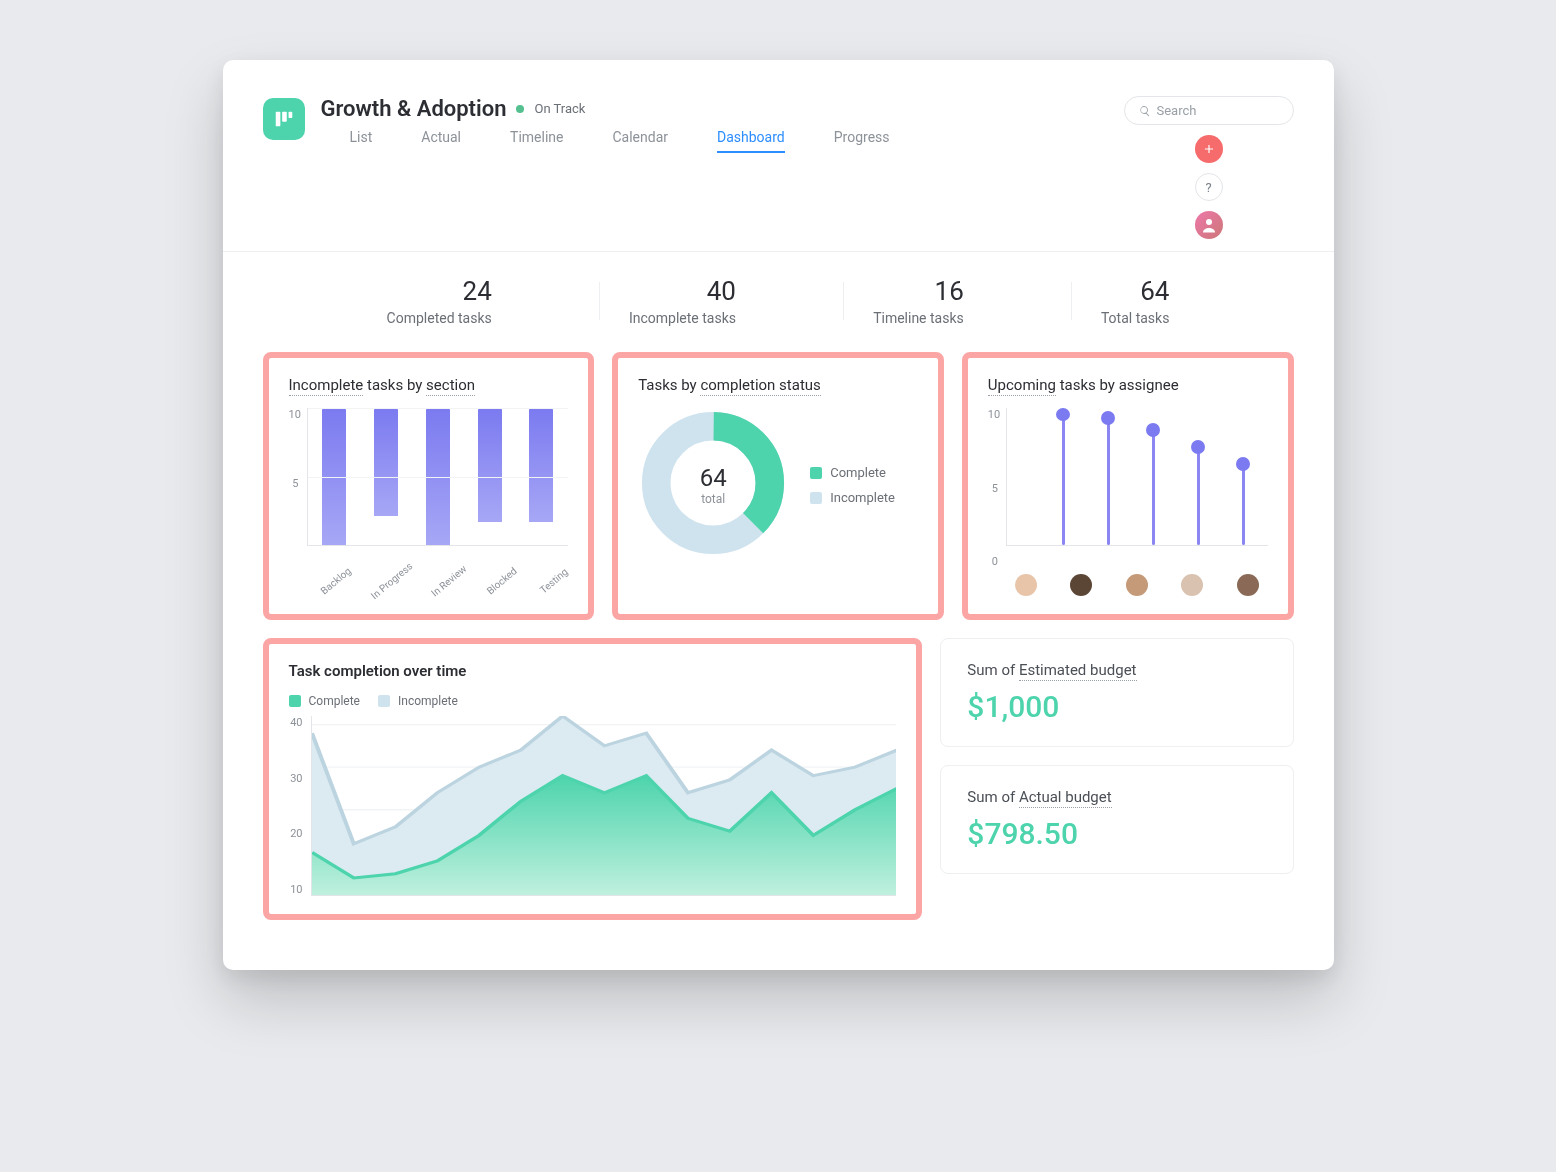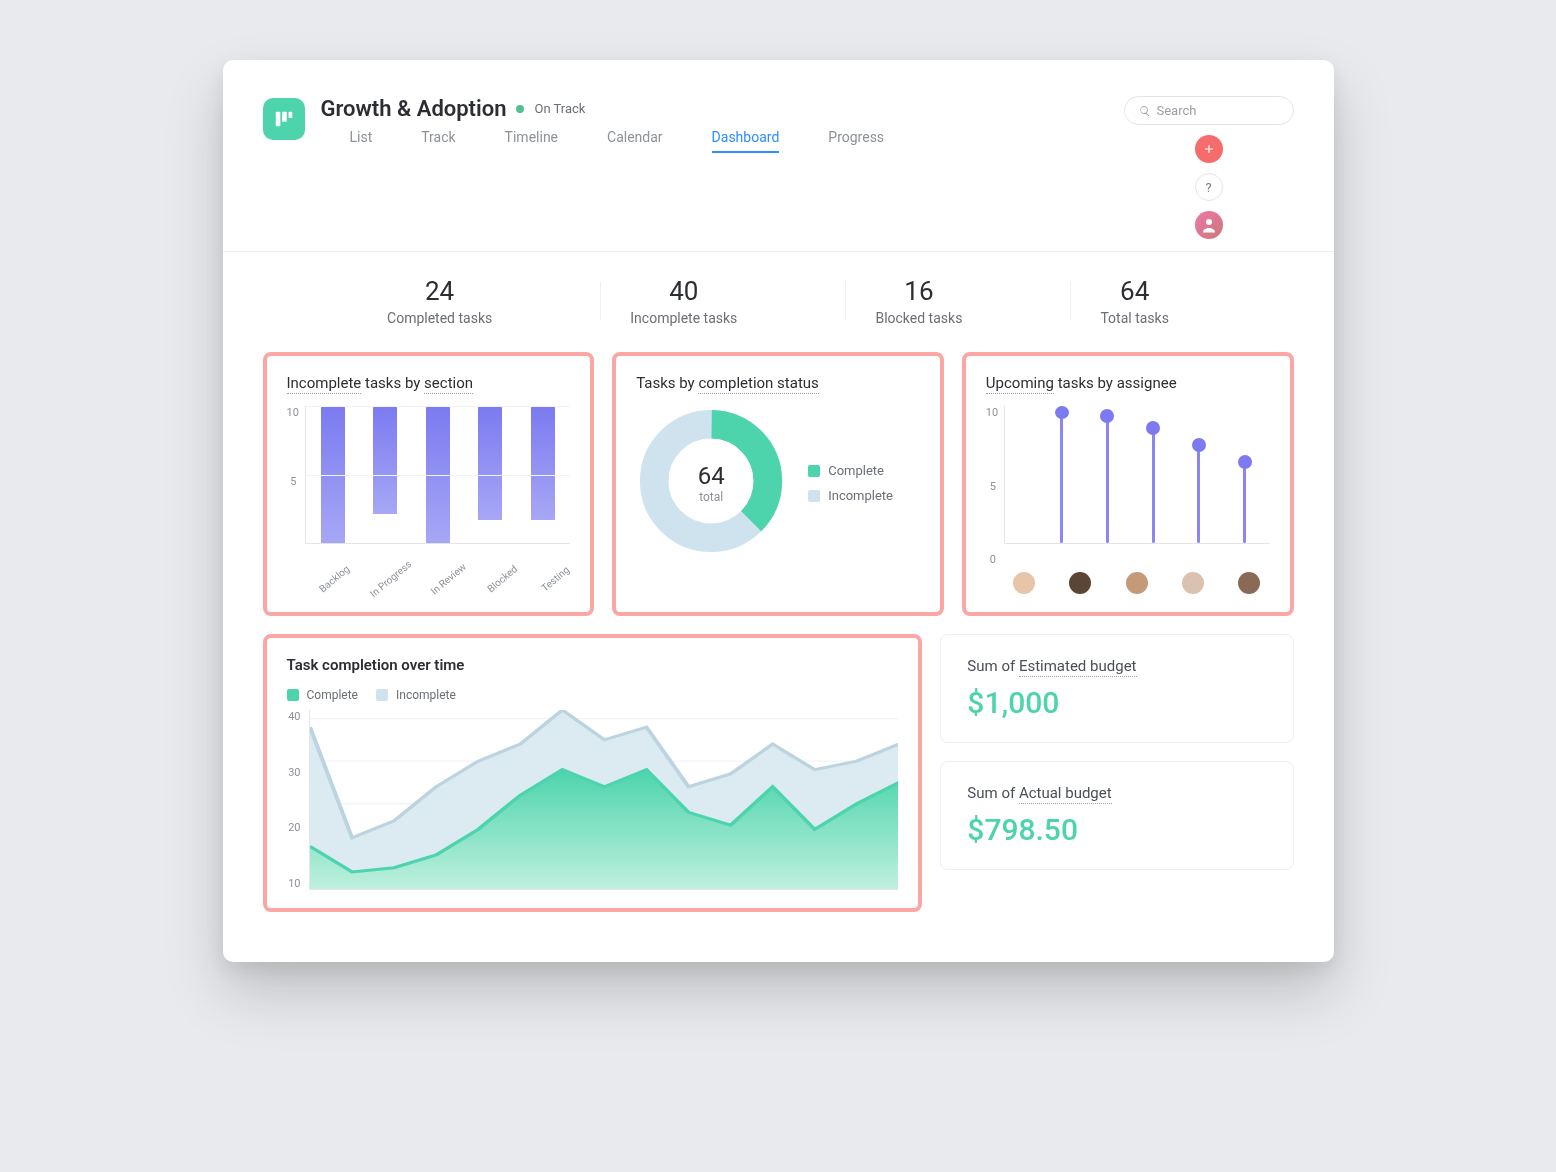--- a/index.html
+++ b/index.html
@@ -52,29 +52,29 @@
     cursor: pointer; font-size: 14px;
   }
   .add-btn { background: #f66b6b; color: #fff; font-size: 18px; }
   .help-btn { border: 1px solid #e3e5e8; color: #7a8088; font-size: 13px; }
   .avatar { background: linear-gradient(135deg,#e7a,#c77); color:#fff; font-size:10px; overflow:hidden;}
   .avatar.small { width:22px; height:22px; border-radius:50%; display:flex;align-items:center;justify-content:center;}
   .divider { height:1px; background:#edeff1; margin: 12px -40px 24px -40px; }
 
   
   .stats { display:flex; justify-content:space-around; margin: 10px auto 26px auto; max-width: 920px;}
-  .stat { text-align:center; padding: 0 30px; position:relative;}
+  .stat { text-align:right; padding: 0 30px; position:relative;}
   .stat + .stat::before { content:""; position:absolute; left:0; top:6px; bottom:6px; width:1px; background:#edeff1; }
   .stat-value { font-size:26px; font-weight:400; color:#2c2e33; }
   .stat-label { font-size:14px; color:#6b6f76; margin-top:4px; }
 
   
   .row3 { display:flex; gap:18px; align-items:stretch; }
   .card {
-    border:4px solid #fca5a5; border-radius:8px; padding:18px 20px;
+    border:6px solid #fca5a5; border-radius:8px; padding:18px 20px;
     background:#fff; flex:1; min-width:0;
   }
   .card-title { font-size:15px; color:#2c2e33; margin-bottom:14px; }
   .dotted { border-bottom:1px dotted #9aa0a6; padding-bottom:1px; }
 
   
   .bar-chart { display:flex; height:160px; }
   .y-axis { display:flex; flex-direction:column; justify-content:space-between; font-size:11px; color:#8d9299; padding-bottom:22px; padding-right:8px; text-align:right; width:18px;}
   .bars-wrap { flex:1; display:flex; align-items:flex-end; gap:10px; border-left:1px solid #e3e5e8; border-bottom:1px solid #e3e5e8; padding:0 6px 0 6px; height:138px; position:relative;}
   .bars-wrap .grid { position:absolute; left:0; right:0; height:1px; background:#f2f3f5; }
@@ -131,21 +131,21 @@
           </svg>
       </div>
       <div class="title-block">
         <div class="title-line">
           <span class="project-title">Growth &amp; Adoption</span>
           <span class="status-dot"></span>
           <span class="status-label">On Track</span>
         </div>
         <div class="tabs">
           <span class="tab">List</span>
-          <span class="tab">Track</span>
+          <span class="tab">Actual</span>
           <span class="tab">Timeline</span>
           <span class="tab">Calendar</span>
           <span class="tab active">Dashboard</span>
           <span class="tab">Progress</span>
         </div>
       </div>
     </div>
     <div class="header-right">
       <div class="search">
         <svg viewBox="0 0 24 24">
@@ -173,21 +173,21 @@
     <div class="stat">
       <div class="stat-value">24</div>
       <div class="stat-label">Completed tasks</div>
     </div>
     <div class="stat">
       <div class="stat-value">40</div>
       <div class="stat-label">Incomplete tasks</div>
     </div>
     <div class="stat">
       <div class="stat-value">16</div>
-      <div class="stat-label">Blocked tasks</div>
+      <div class="stat-label">Timeline tasks</div>
     </div>
     <div class="stat">
       <div class="stat-value">64</div>
       <div class="stat-label">Total tasks</div>
     </div>
   </div>
 
   <div class="row3">
 
     <div class="card">

